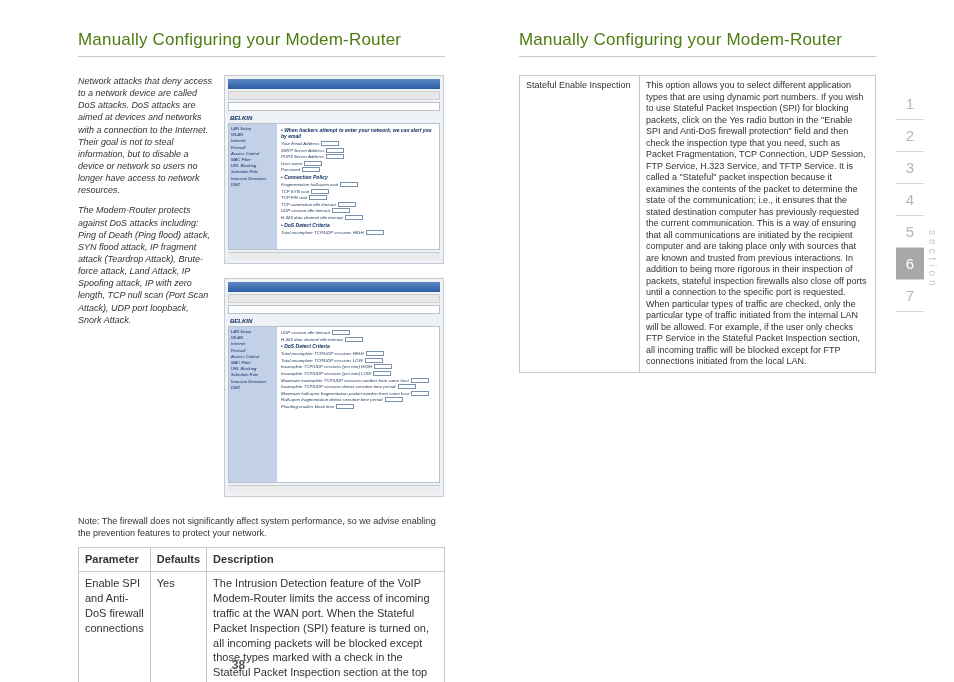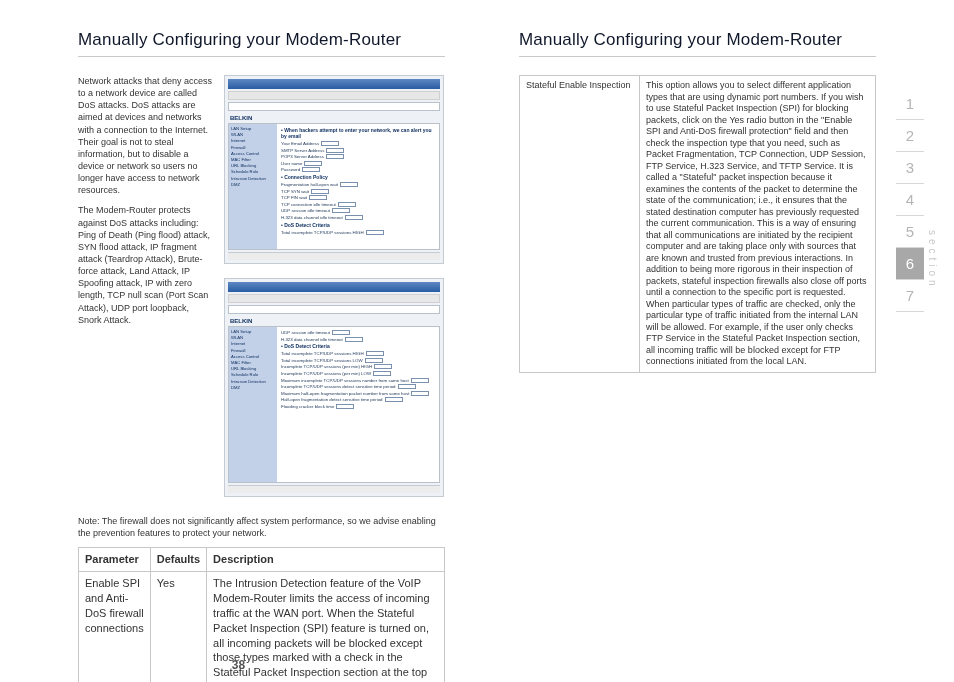--- a/index.html
+++ b/index.html
@@ -16,29 +16,30 @@
     width: 477px;
     height: 682px;
     padding: 30px 30px 10px 30px;
     position: relative;
   }
   .page-left { padding-left: 78px; padding-right: 32px; }
   .page-right { padding-left: 42px; padding-right: 78px; }
   h1.heading {
     font-size: 17px;
     font-weight: 400;
-    color: #0f172a;
+    color: #4d7c0f;
     letter-spacing: 0.2px;
     border-bottom: 1px solid #c9c9c9;
     padding-bottom: 6px;
     margin-bottom: 18px;
   }
   .left-body {
     display: flex;
     gap: 10px;
+    font-style: italic;
   }
   .left-text {
     width: 136px;
     font-size: 9px;
     line-height: 1.35;
     color: #333;
   }
   .left-text p { margin-bottom: 8px; }
   .shots { flex: 1; }
   .shot {

